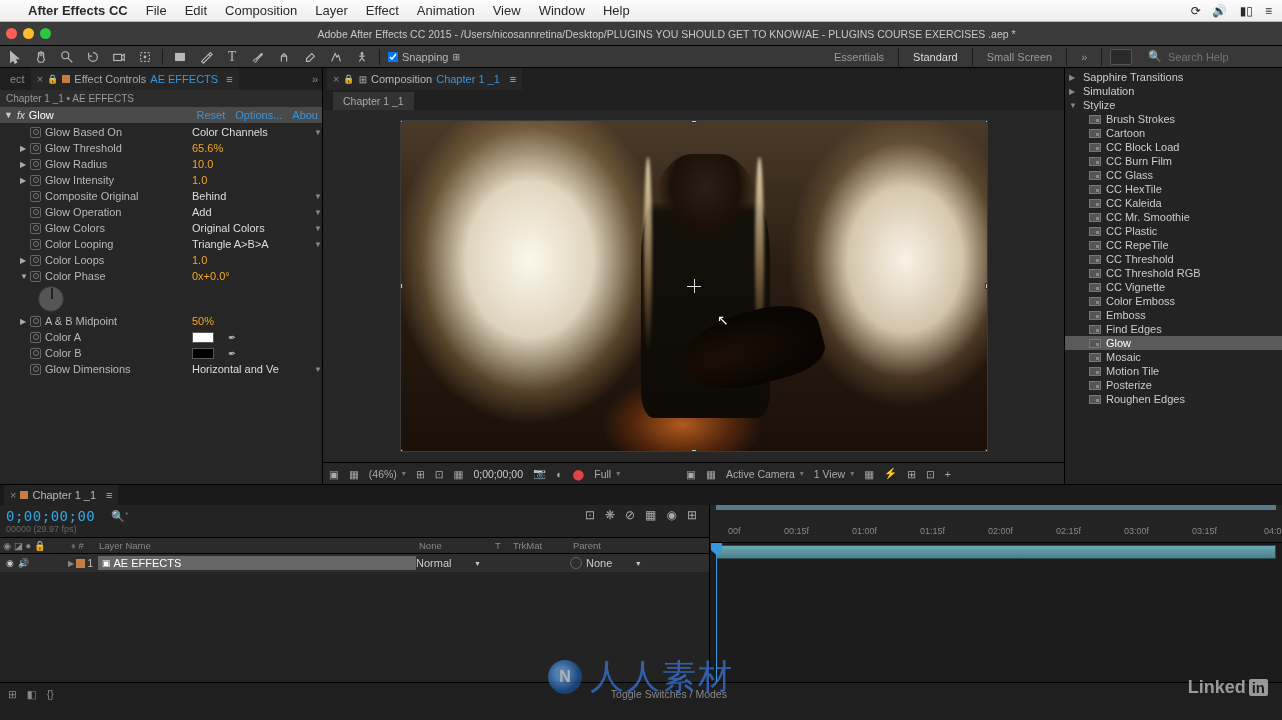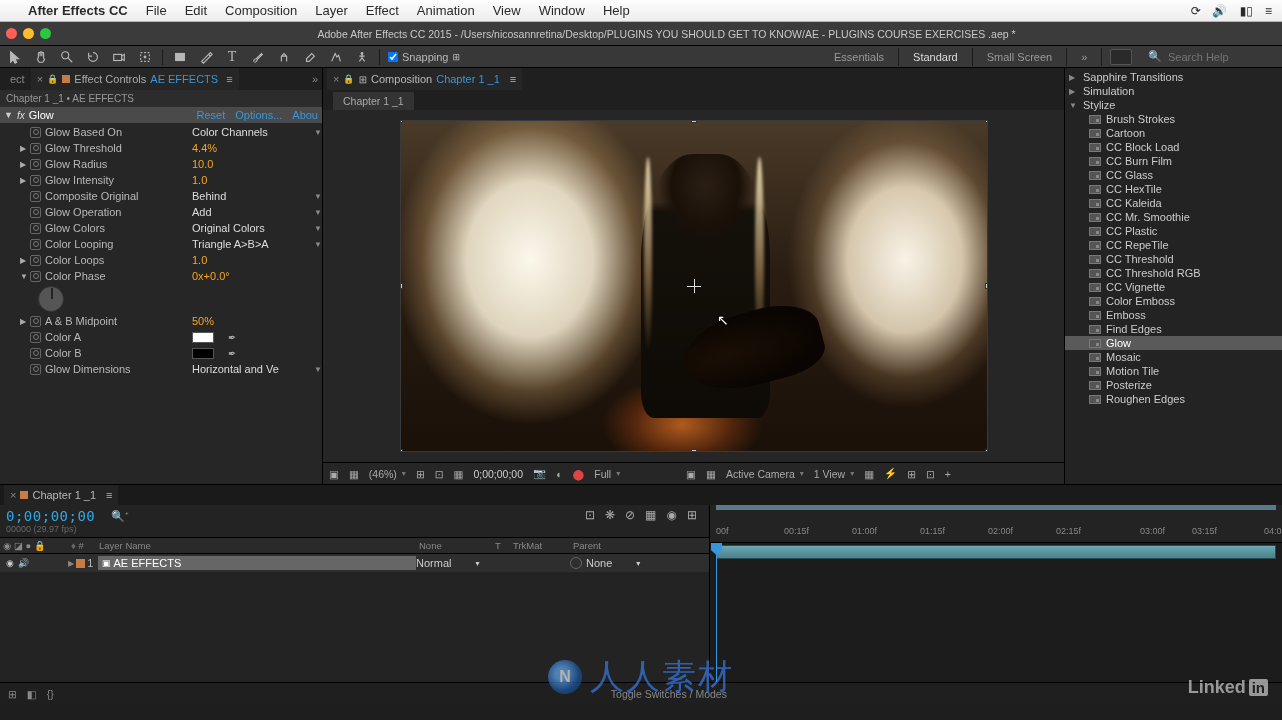--- a/index.html
+++ b/index.html
@@ -312,21 +312,21 @@
           <span class="label">Glow Based On</span>
           <span class="val dd">
             <span>Color Channels</span>
             <span class="dd-arrow">▼</span>
           </span>
         </div>
       <div class="prop-row">
           <span class="tw">▶</span>
           <span class="stopwatch"></span>
           <span class="label">Glow Threshold</span>
-          <span class="val">4.4%</span>
+          <span class="val">65.6%</span>
         </div>
       <div class="prop-row">
           <span class="tw">▶</span>
           <span class="stopwatch"></span>
           <span class="label">Glow Radius</span>
           <span class="val">10.0</span>
         </div>
       <div class="prop-row">
           <span class="tw">▶</span>
           <span class="stopwatch"></span>
@@ -639,27 +639,27 @@
             <span class="pickwhip"></span>
             <span class="mode-dd">None</span>
           </div>
       </div>
     </div>
     <div class="tl-right">
       <div class="ruler-area">
           <div class="work-area"></div>
         </div>
       <div class="ruler" id="ruler">
-          <span class="tick" style="left: 6px;">00f</span>
+          <span class="tick" style="left: 18px;">00f</span>
           <span class="tick" style="left: 74px;">00:15f</span>
           <span class="tick" style="left: 142px;">01:00f</span>
           <span class="tick" style="left: 210px;">01:15f</span>
           <span class="tick" style="left: 278px;">02:00f</span>
           <span class="tick" style="left: 346px;">02:15f</span>
-          <span class="tick" style="left: 414px; margin-left: 16px;">03:00f</span>
+          <span class="tick" style="left: 414px;">03:00f</span>
           <span class="tick" style="left: 482px;">03:15f</span>
           <span class="tick" style="left: 554px; text-align: center;">04:0</span>
         </div>
       <div class="track-area">
         <div class="playhead"></div>
         <div class="layer-bar"></div>
       </div>
     </div>
   </div>
   <div class="bottom-bar">

